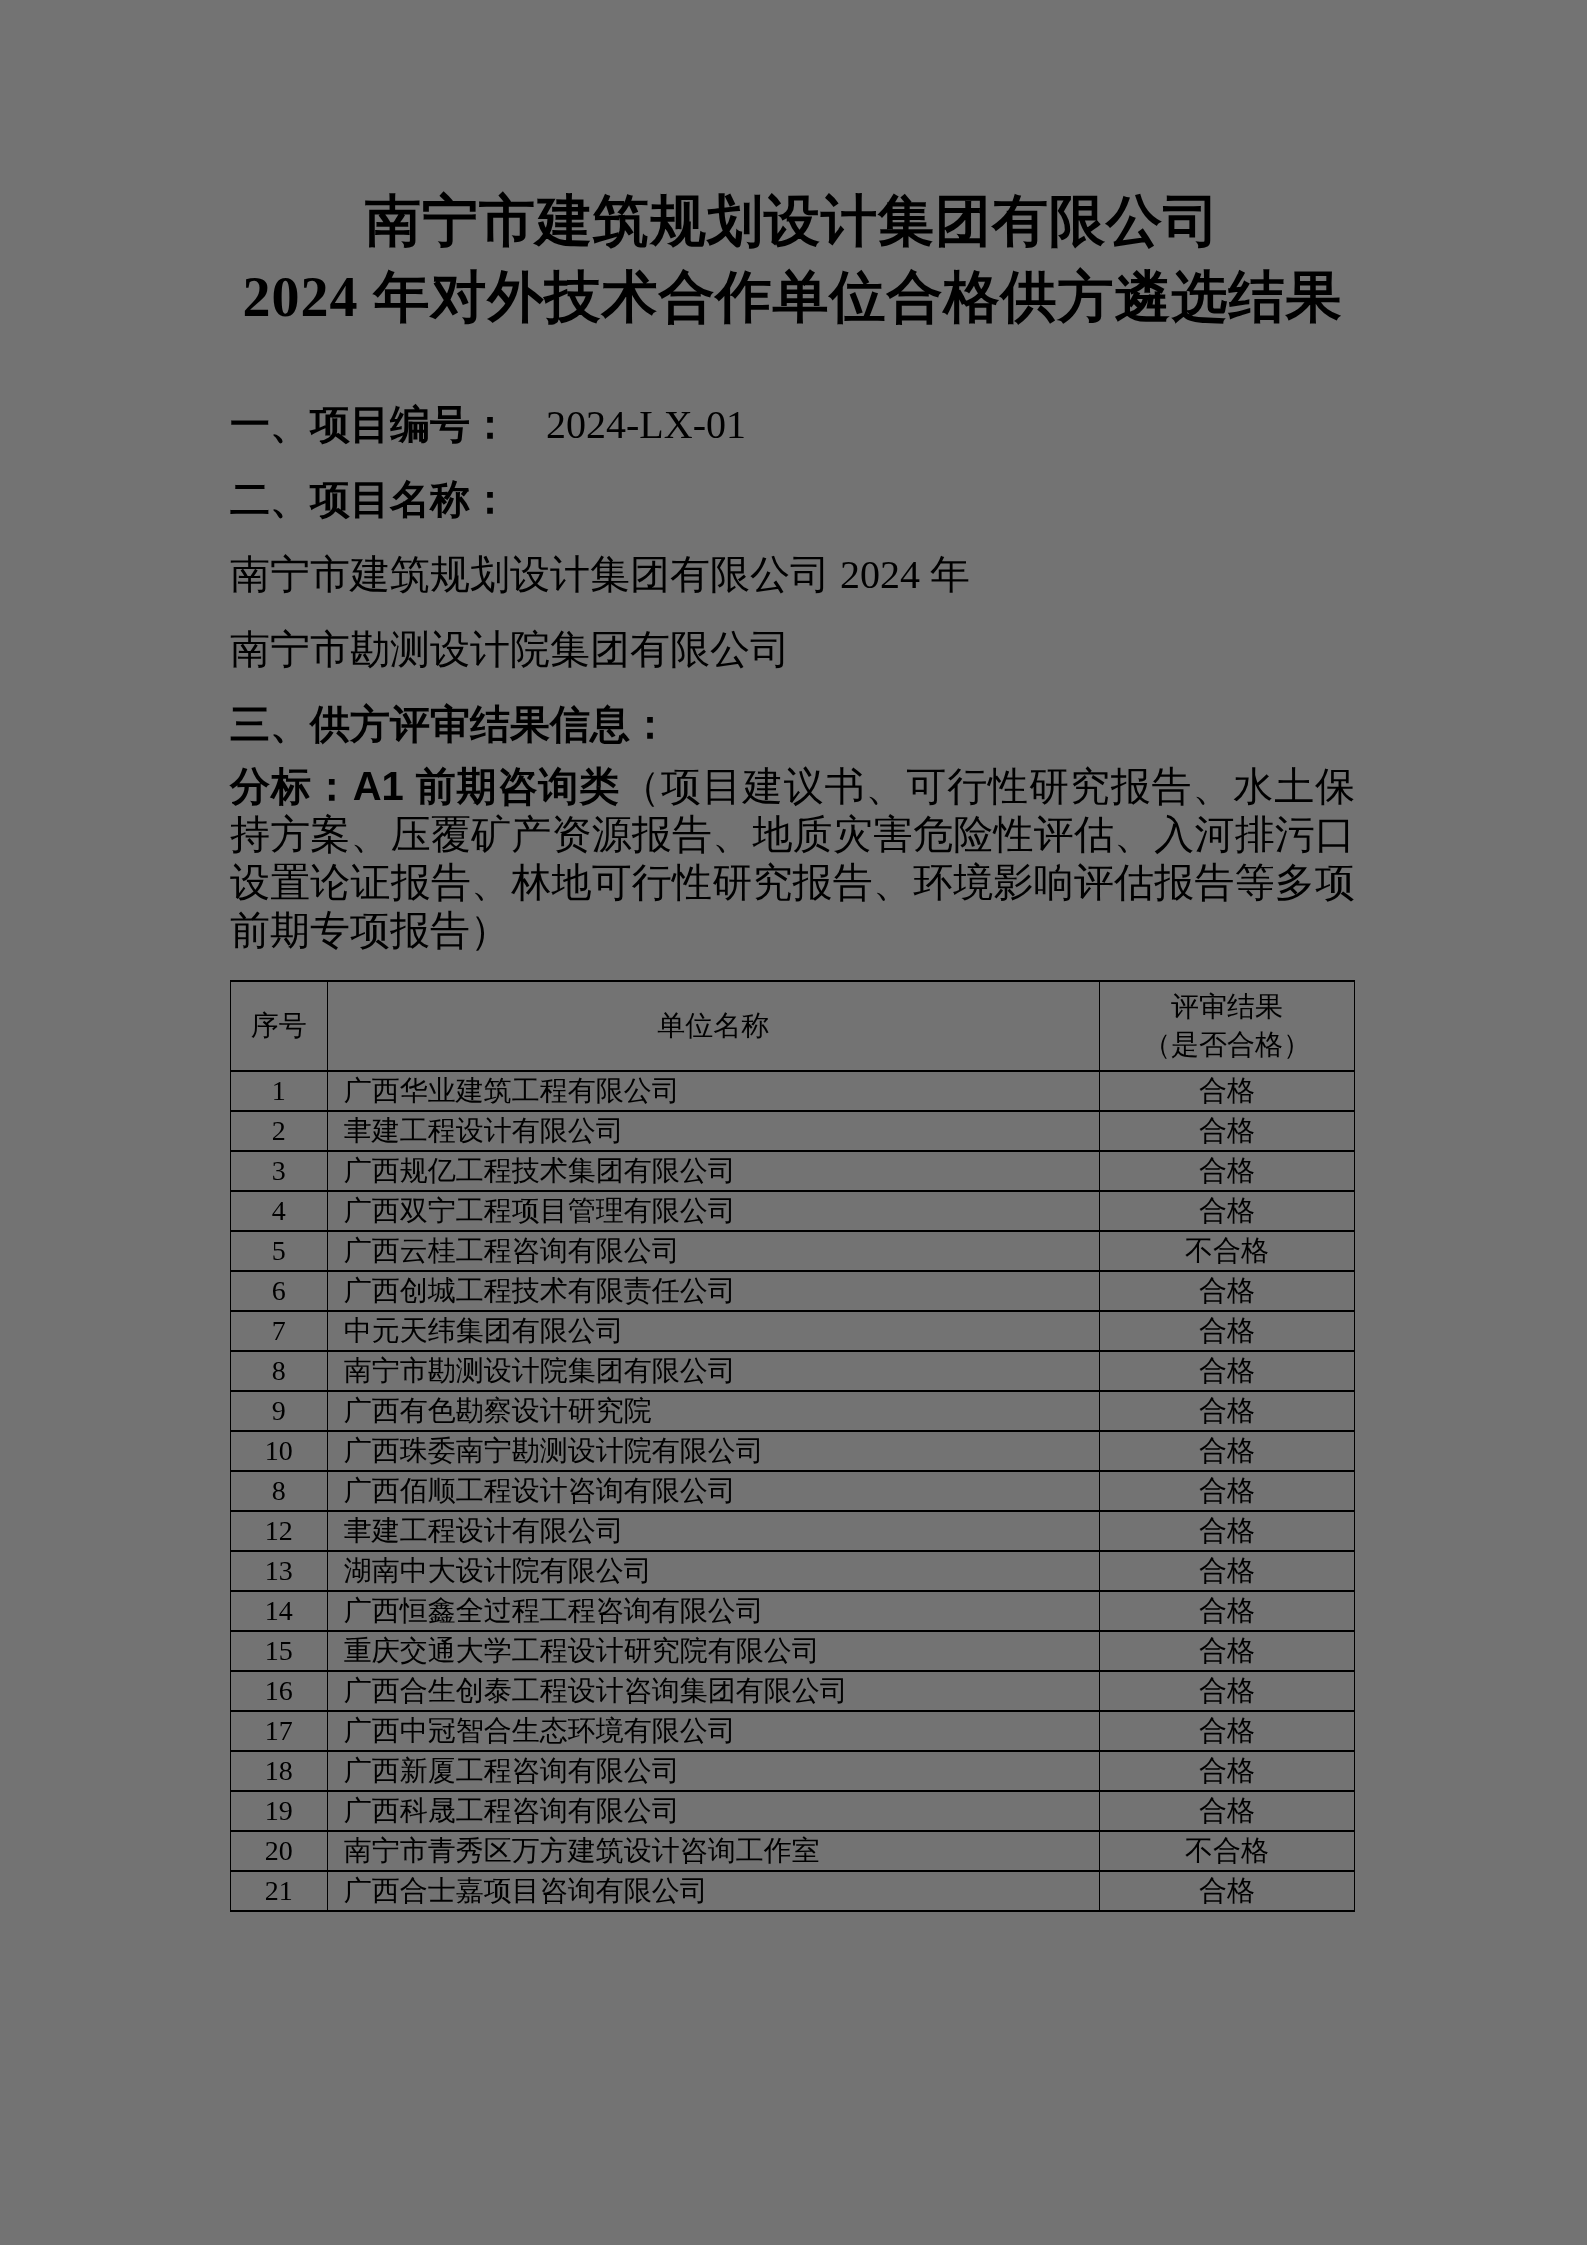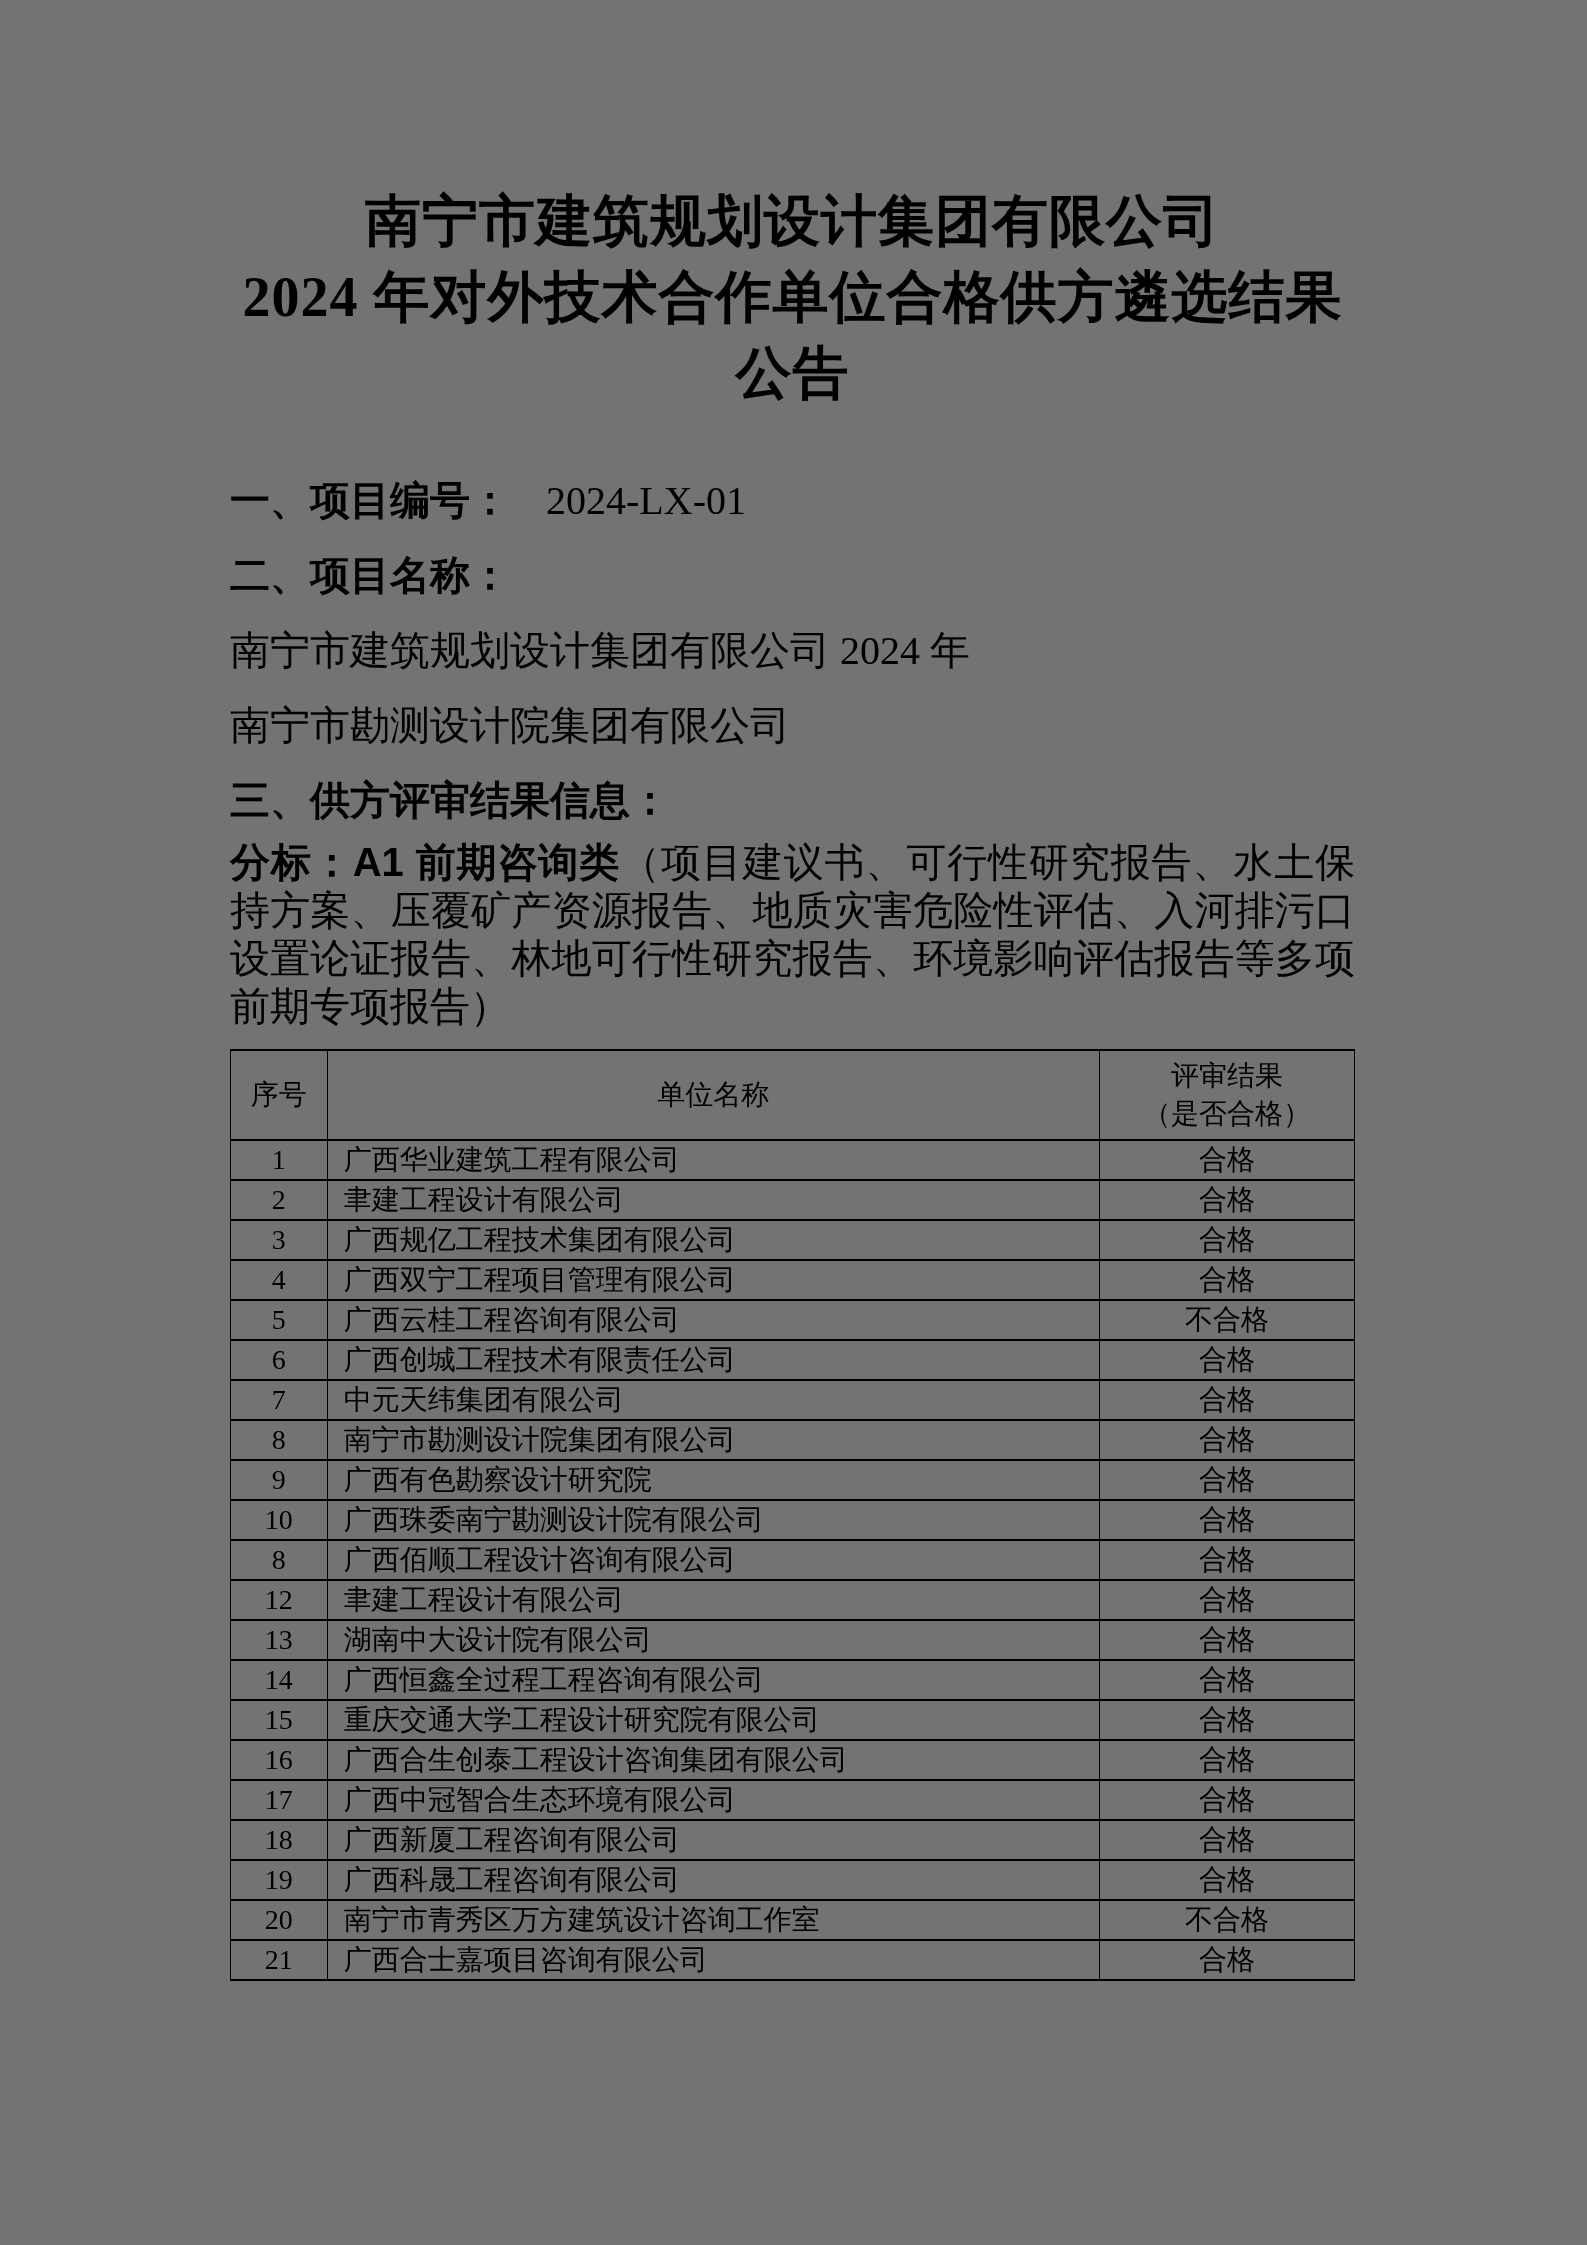--- a/index.html
+++ b/index.html
@@ -64,21 +64,21 @@
     line-height: 48px;
     text-align: justify;
     font-family: Liberation Sans, sans-serif;
   }
   .lot-paragraph .lot-bold { font-weight: bold; }
 
   table.result-table {
     width: 100%;
     border-collapse: collapse;
     table-layout: fixed;
-    margin-top: 19px;
+    margin-top: 26px;
     font-size: 28px;
     color: #000;
   }
   table.result-table col.c-no     { width: 8.6%; }
   table.result-table col.c-name   { width: 68.7%; }
   table.result-table col.c-result { width: 22.7%; }
   table.result-table th, table.result-table td {
     border-left: 1px solid #000;
     border-right: 1px solid #000;
     border-top: 2px solid #000;
@@ -98,21 +98,20 @@
   td.cell-result { text-align: center; }
 </style>
 </head>
 <body>
 
 <div class="page">
 
   <div class="title-block">
     <div class="title-line">南宁市建筑规划设计集团有限公司</div>
     <div class="title-line">2024 年对外技术合作单位合格供方遴选结果</div>
-    <div class="title-line">公告</div>
   </div>
 
   <div class="body-block">
 
     <div class="doc-line">
       <span class="label">一、项目编号：</span><span class="value">2024-LX-01</span>
     </div>
 
     <div class="item-two">
       <span class="label">二、项目名称：</span>

